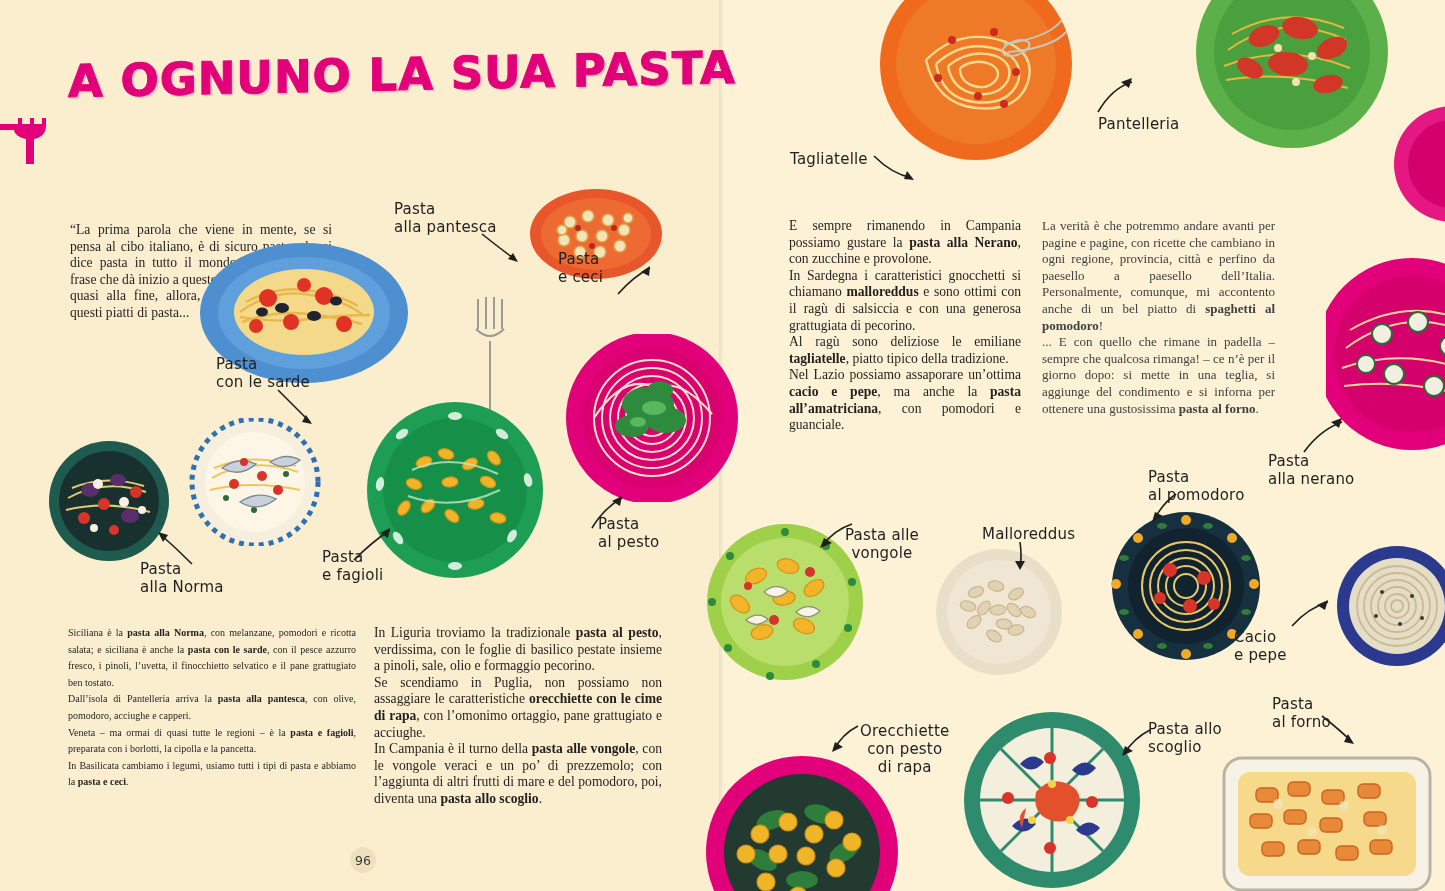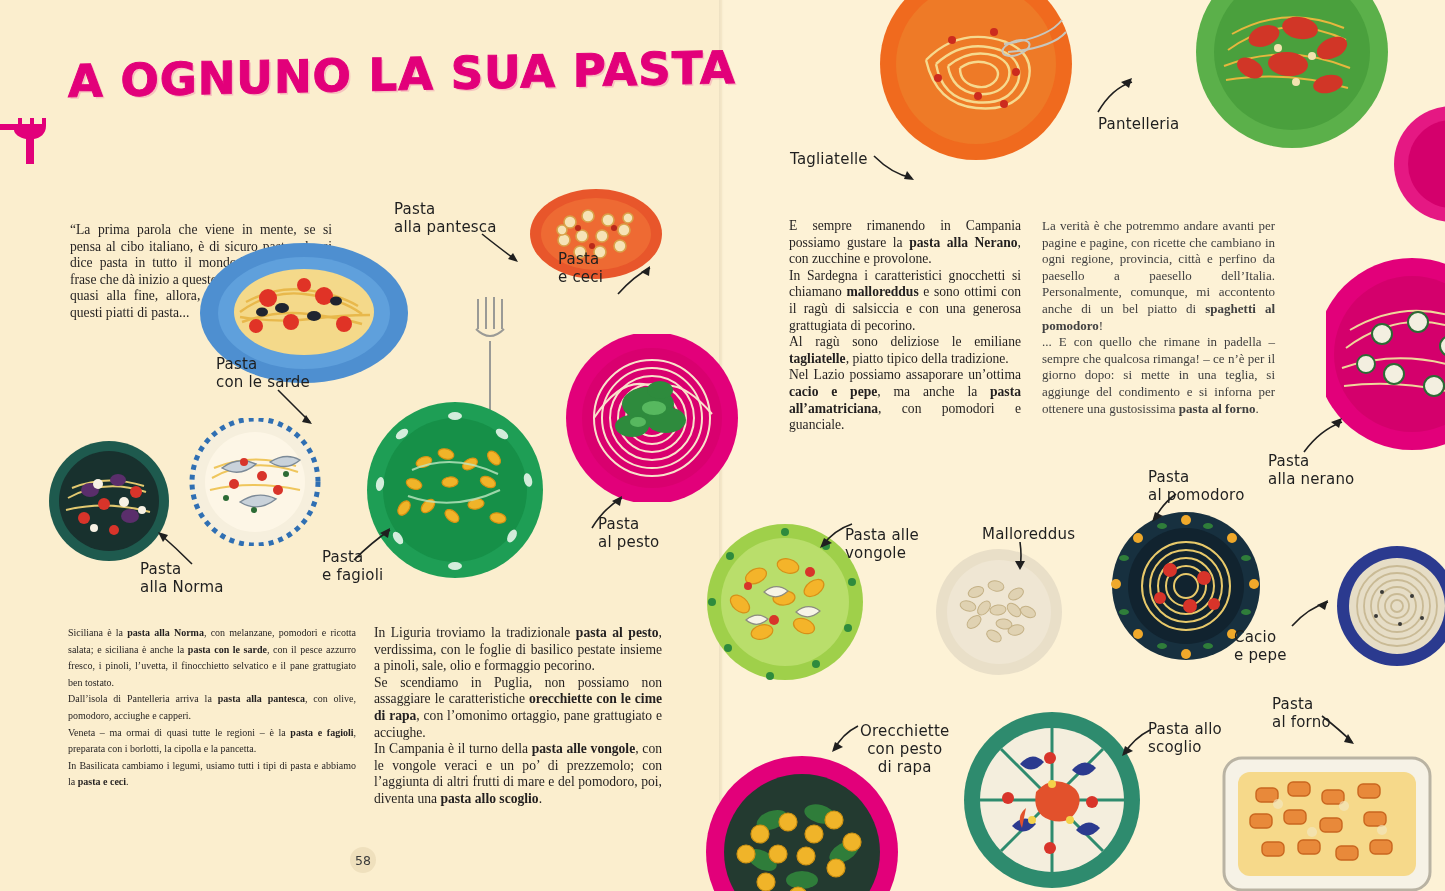--- a/index.html
+++ b/index.html
@@ -89,21 +89,21 @@
 
   <div class="title">A OGNUNO LA SUA PASTA</div>
 
   <div class="quote">“La prima parola che viene in mente, se si pensa al cibo italiano, è di sicuro pasta, che si dice pasta in tutto il mondo.” Ricordi? È la frase che dà inizio a questo libro. Ora che siamo quasi alla fine, allora, vediamone un po’ di questi piatti di pasta...</div>
 
   <div class="col-l1"><span>Siciliana è la </span><b>pasta alla Norma</b><span>, con melanzane, pomodori e ricotta salata; e siciliana è anche la </span><b>pasta con le sarde</b><span>, con il pesce azzurro fresco, i pinoli, l’uvetta, il finocchietto selvatico e il pane grattugiato ben tostato.</span><br><span>Dall’isola di Pantelleria arriva la </span><b>pasta alla pantesca</b><span>, con olive, pomodoro, acciughe e capperi.</span><br><span>Veneta – ma ormai di quasi tutte le regioni – è la </span><b>pasta e fagioli</b><span>, preparata con i borlotti, la cipolla e la pancetta.</span><br><span>In Basilicata cambiamo i legumi, usiamo tutti i tipi di pasta e abbiamo la </span><b>pasta e ceci</b><span>.</span></div>
   <div class="col-l2"><span>In Liguria troviamo la tradizionale </span><b>pasta al pesto</b><span>, verdissima, con le foglie di basilico pestate insieme a pinoli, sale, olio e formaggio pecorino.</span><br><span>Se scendiamo in Puglia, non possiamo non assaggiare le caratteristiche </span><b>orecchiette con le cime di rapa</b><span>, con l’omonimo ortaggio, pane grattugiato e acciughe.</span><br><span>In Campania è il turno della </span><b>pasta alle vongole</b><span>, con le vongole veraci e un po’ di prezzemolo; con l’aggiunta di altri frutti di mare e del pomodoro, poi, diventa una </span><b>pasta allo scoglio</b><span>.</span></div>
   <div class="col-r1"><span>E sempre rimanendo in Campania possiamo gustare la </span><b>pasta alla Nerano</b><span>, con zucchine e provolone.</span><br><span>In Sardegna i caratteristici gnocchetti si chiamano </span><b>malloreddus</b><span> e sono ottimi con il ragù di salsiccia e con una generosa grattugiata di pecorino.</span><br><span>Al ragù sono deliziose le emiliane </span><b>tagliatelle</b><span>, piatto tipico della tradizione.</span><br><span>Nel Lazio possiamo assaporare un’ottima </span><b>cacio e pepe</b><span>, ma anche la </span><b>pasta all’amatriciana</b><span>, con pomodori e guanciale.</span></div>
   <div class="col-r2"><span>La verità è che potremmo andare avanti per pagine e pagine, con ricette che cambiano in ogni regione, provincia, città e perfino da paesello a paesello dell’Italia. Personalmente, comunque, mi accontento anche di un bel piatto di </span><b>spaghetti al pomodoro</b><span>!</span><br><span>... E con quello che rimane in padella – sempre che qualcosa rimanga! – ce n’è per il giorno dopo: si mette in una teglia, si aggiunge del condimento e si inforna per ottenere una gustosissima </span><b>pasta al forno</b><span>.</span></div>
 
-  <div class="pagenum" id="pn-left">58</div>
+  <div class="pagenum" id="pn-left">96</div>
   <div class="pagenum" id="pn-right">97</div>
 
   <svg style="position:absolute;left:196px;top:238px;" width="216" height="150">
     <ellipse cx="108" cy="75" rx="104" ry="70" fill="#4E8FD0"></ellipse>
     <ellipse cx="108" cy="75" rx="86" ry="56" fill="#5FA0DC"></ellipse>
     <ellipse cx="108" cy="74" rx="70" ry="43" fill="#F4D98A"></ellipse>
     <g stroke="#E8B84B" stroke-width="2.4" fill="none">
       <path d="M44 74 q30 -22 64 -18 q36 4 58 20"></path>
       <path d="M46 84 q34 -12 66 -8 q34 4 54 10"></path>
       <path d="M50 64 q30 -16 60 -12 q32 4 52 16"></path>
@@ -615,21 +615,21 @@
       <div class="hand" style="left: 140px; top: 560px;">Pasta
 alla Norma</div>
       <div class="hand" style="left: 322px; top: 548px;">Pasta
 e fagioli</div>
       <div class="hand" style="left: 598px; top: 515px;">Pasta
 al pesto</div>
       <div class="hand" style="left: 790px; top: 150px;">Tagliatelle</div>
       <div class="hand" style="left: 1098px; top: 115px;">Pantelleria</div>
       <div class="hand" style="left: 1268px; top: 452px;">Pasta
 alla nerano</div>
-      <div class="hand" style="left: 845px; top: 526px;">Pasta alle
+      <div class="hand" style="left: 845px; top: 526px; text-align: center;">Pasta alle
 vongole</div>
       <div class="hand" style="left: 982px; top: 525px;">Malloreddus</div>
       <div class="hand" style="left: 1148px; top: 468px;">Pasta
 al pomodoro</div>
       <div class="hand" style="left: 1234px; top: 628px;">Cacio
 e pepe</div>
       <div class="hand center" style="left: 860px; top: 722px;">Orecchiette
 con pesto
 di rapa</div>
       <div class="hand" style="left: 1148px; top: 720px;">Pasta allo

